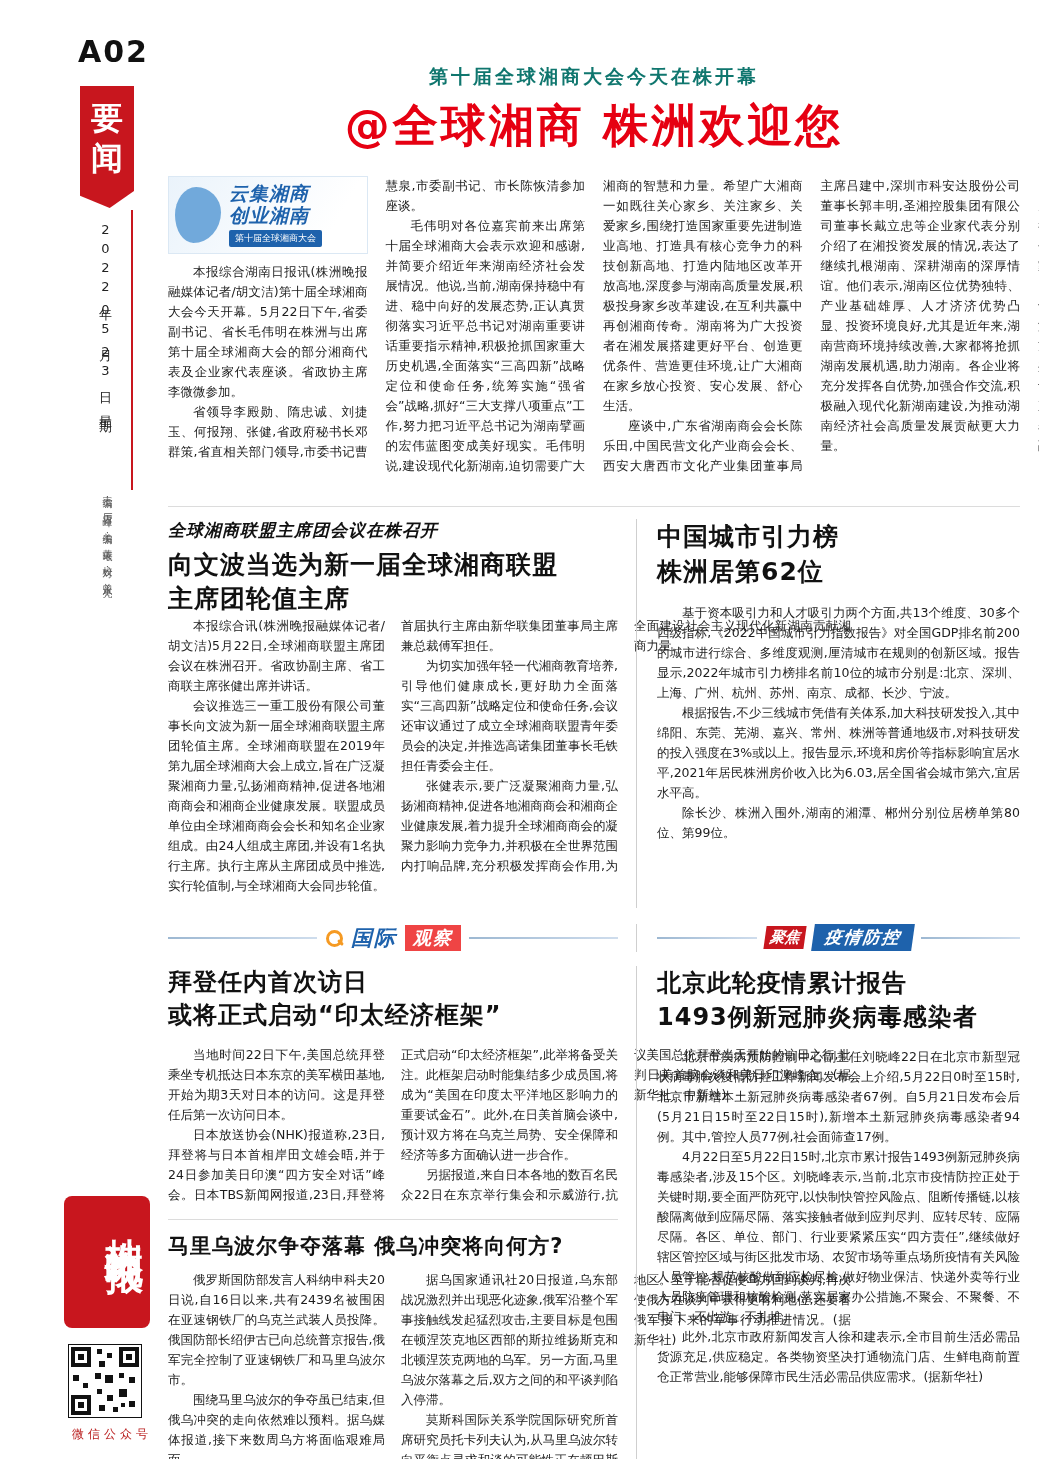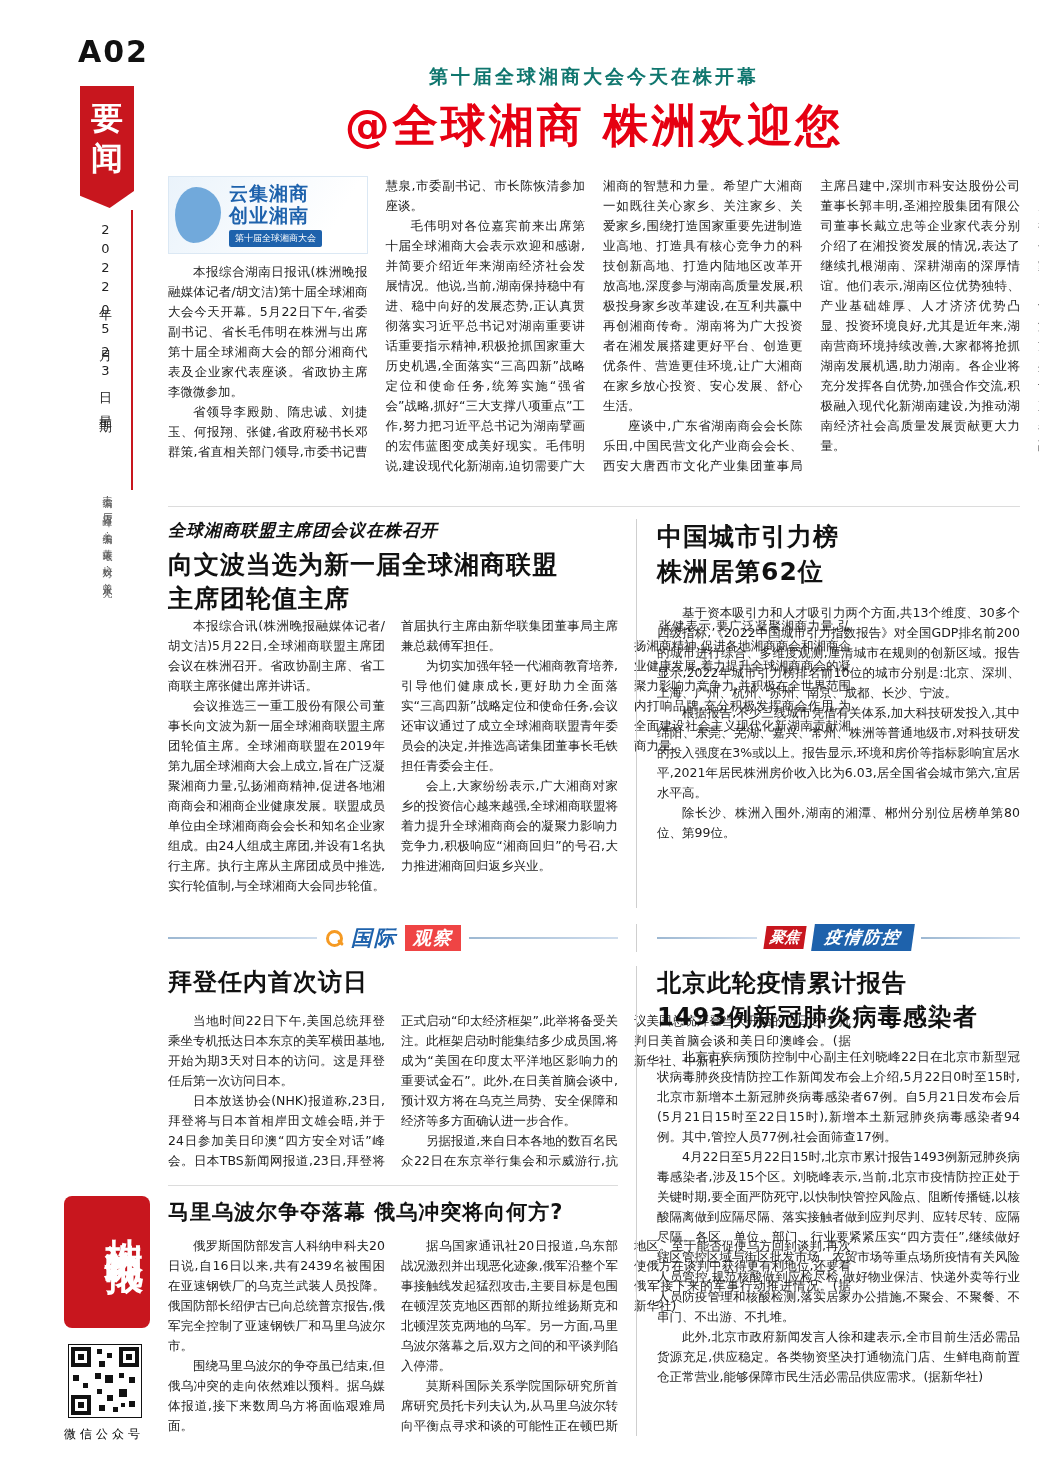--- a/index.html
+++ b/index.html
@@ -15,38 +15,38 @@
   .red-spine { position:absolute; left:131px; top:210px; width:2px; height:280px; background:#c8161e; }
   .date-vert { position:absolute; left:96px; top:222px; writing-mode:vertical-rl; text-orientation:upright;
     font-size:13px; letter-spacing:4px; color:#222; height:250px; }
   .editors-vert { position:absolute; left:100px; top:488px; writing-mode:vertical-rl; text-orientation:upright;
     font-size:10px; letter-spacing:2px; color:#555; height:300px; }
 
   .masthead { position:absolute; left:64px; top:1196px; width:86px; height:132px; background:#c8161e; border-radius:8px;
     color:#fff; writing-mode:vertical-rl; font-size:38px; font-weight:bold; letter-spacing:6px;
     font-family:"DejaVu Serif","Liberation Serif",serif; padding:12px 6px; line-height:40px; }
   .qr { position:absolute; left:68px; top:1344px; width:74px; height:74px; background:#fff; border:1px solid #111; }
-  .wechat { position:absolute; left:64px; top:1426px; font-size:12px; letter-spacing:4px; color:#000000;text-align:center; }
+  .wechat { position:absolute; left:72px; top:1426px; font-size:12px; letter-spacing:4px; color:#b91c1c;text-align:center; }
 
   
   .main { position:absolute; left:168px; top:64px; width:852px; }
 
   .lead-kicker { text-align:center; font-size:19px; font-weight:bold; color:#0f766e; letter-spacing:3px; }
   .lead-headline { text-align:center; font-size:45px; font-weight:bold; color:#e60012; margin-top:6px; letter-spacing:3px; }
 
   .body-text { font-size:12.5px; line-height:1.6; text-align:justify; color:#1c1c1c; }
   .body-text p { text-indent:2em; }
 
   .lead-body { margin-top:20px; height:316px; column-count:4; column-gap:18px; column-fill:auto; }
 
   .lead-logo { width:100%; height:78px; background:linear-gradient(120deg,#eaf3fb 0%,#ffffff 80%); border:1px solid #dbe8f4;
     margin-bottom:8px; display:flex; align-items:center; padding:4px 6px; gap:8px; }
   .logo-map { width:46px; height:56px; background:#5b9bd5; border-radius:46% 54% 60% 40% / 50% 45% 55% 50%; opacity:.85; flex:none; }
   .logo-texts { display:flex; flex-direction:column; }
-  .logo-t { font-weight:bold; font-size:19px; color:#1e62ac; line-height:1.15; letter-spacing:1px; }
+  .logo-t { font-style:italic; font-weight:bold; font-size:19px; color:#1e62ac; line-height:1.15; letter-spacing:1px; }
   .logo-banner { display:inline-block; background:#1e62ac; color:#fff; font-size:9px; padding:1px 6px; border-radius:2px; margin-top:3px; align-self:flex-start; }
 
   .row2 { display:flex; margin-top:14px; border-top:1px solid #dcdcdc; padding-top:12px; }
   .alliance { width:468px; padding-right:18px; }
   .alliance-kicker { font-size:17px; font-weight:bold; color:#111; letter-spacing:1px;font-style:italic; }
   .alliance-headline { font-size:25px; font-weight:bold; color:#111; line-height:1.35; margin-top:6px; letter-spacing:1px; }
   .alliance-body { height:292px; column-count:2; column-gap:16px; column-fill:auto; }
 
   .right-col { flex:1; border-left:1px solid #cfcfcf; padding-left:20px; }
   .ranking-headline { font-size:25px; font-weight:bold; color:#111; line-height:1.4; letter-spacing:1px; }
@@ -149,21 +149,20 @@
       <article class="alliance">
         <div class="alliance-kicker">全球湘商联盟主席团会议在株召开</div>
         <h2 class="alliance-headline">
           <span>向文波当选为新一届全球湘商联盟</span><br>
           <span>主席团轮值主席</span>
         </h2>
         <div class="alliance-body body-text">
             <p>本报综合讯(株洲晚报融媒体记者/胡文洁)5月22日,全球湘商联盟主席团会议在株洲召开。省政协副主席、省工商联主席张健出席并讲话。</p>
             <p>会议推选三一重工股份有限公司董事长向文波为新一届全球湘商联盟主席团轮值主席。全球湘商联盟在2019年第九届全球湘商大会上成立,旨在广泛凝聚湘商力量,弘扬湘商精神,促进各地湘商商会和湘商企业健康发展。联盟成员单位由全球湘商商会会长和知名企业家组成。由24人组成主席团,并设有1名执行主席。执行主席从主席团成员中推选,实行轮值制,与全球湘商大会同步轮值。首届执行主席由新华联集团董事局主席兼总裁傅军担任。</p>
             <p>为切实加强年轻一代湘商教育培养,引导他们健康成长,更好助力全面落实“三高四新”战略定位和使命任务,会议还审议通过了成立全球湘商联盟青年委员会的决定,并推选高诺集团董事长毛铁担任青委会主任。</p>
-            <p>会上,大家纷纷表示,广大湘商对家乡的投资信心越来越强,全球湘商联盟将着力提升全球湘商商会的凝聚力影响力竞争力,积极响应“湘商回归”的号召,大力推进湘商回归返乡兴业。</p>
             <p>张健表示,要广泛凝聚湘商力量,弘扬湘商精神,促进各地湘商商会和湘商企业健康发展,着力提升全球湘商商会的凝聚力影响力竞争力,并积极在全世界范围内打响品牌,充分积极发挥商会作用,为全面建设社会主义现代化新湖南贡献湘商力量。</p>
           </div>
       </article>
 
       <article class="right-col">
         <h2 class="ranking-headline">
           <span>中国城市引力榜</span><br>
           <span>株洲居第62位</span>
         </h2>
         <div class="ranking-body body-text">
@@ -188,20 +187,21 @@
         <span class="yiqing">疫情防控</span>
         <span class="hline"></span>
       </div>
     </div>
 
     <div class="row3">
       <div class="row3-left">
         <article>
           <h2 class="biden-headline">
             <span>拜登任内首次访日</span><br>
+            <span>或将正式启动“印太经济框架”</span>
           </h2>
           <div class="biden-body body-text">
               <p>当地时间22日下午,美国总统拜登乘坐专机抵达日本东京的美军横田基地,开始为期3天对日本的访问。这是拜登任后第一次访问日本。</p>
               <p>日本放送协会(NHK)报道称,23日,拜登将与日本首相岸田文雄会晤,并于24日参加美日印澳“四方安全对话”峰会。日本TBS新闻网报道,23日,拜登将正式启动“印太经济框架”,此举将备受关注。此框架启动时能集结多少成员国,将成为“美国在印度太平洋地区影响力的重要试金石”。此外,在日美首脑会谈中,预计双方将在乌克兰局势、安全保障和经济等多方面确认进一步合作。</p>
               <p>另据报道,来自日本各地的数百名民众22日在东京举行集会和示威游行,抗议美国总统拜登当天开始的访日之行,批判日美首脑会谈和美日印澳峰会。(据新华社、中新社)</p>
             </div>
         </article>
 
         <article class="mariupol">
           <h3 class="mariupol-headline">马里乌波尔争夺落幕 俄乌冲突将向何方?</h3>

